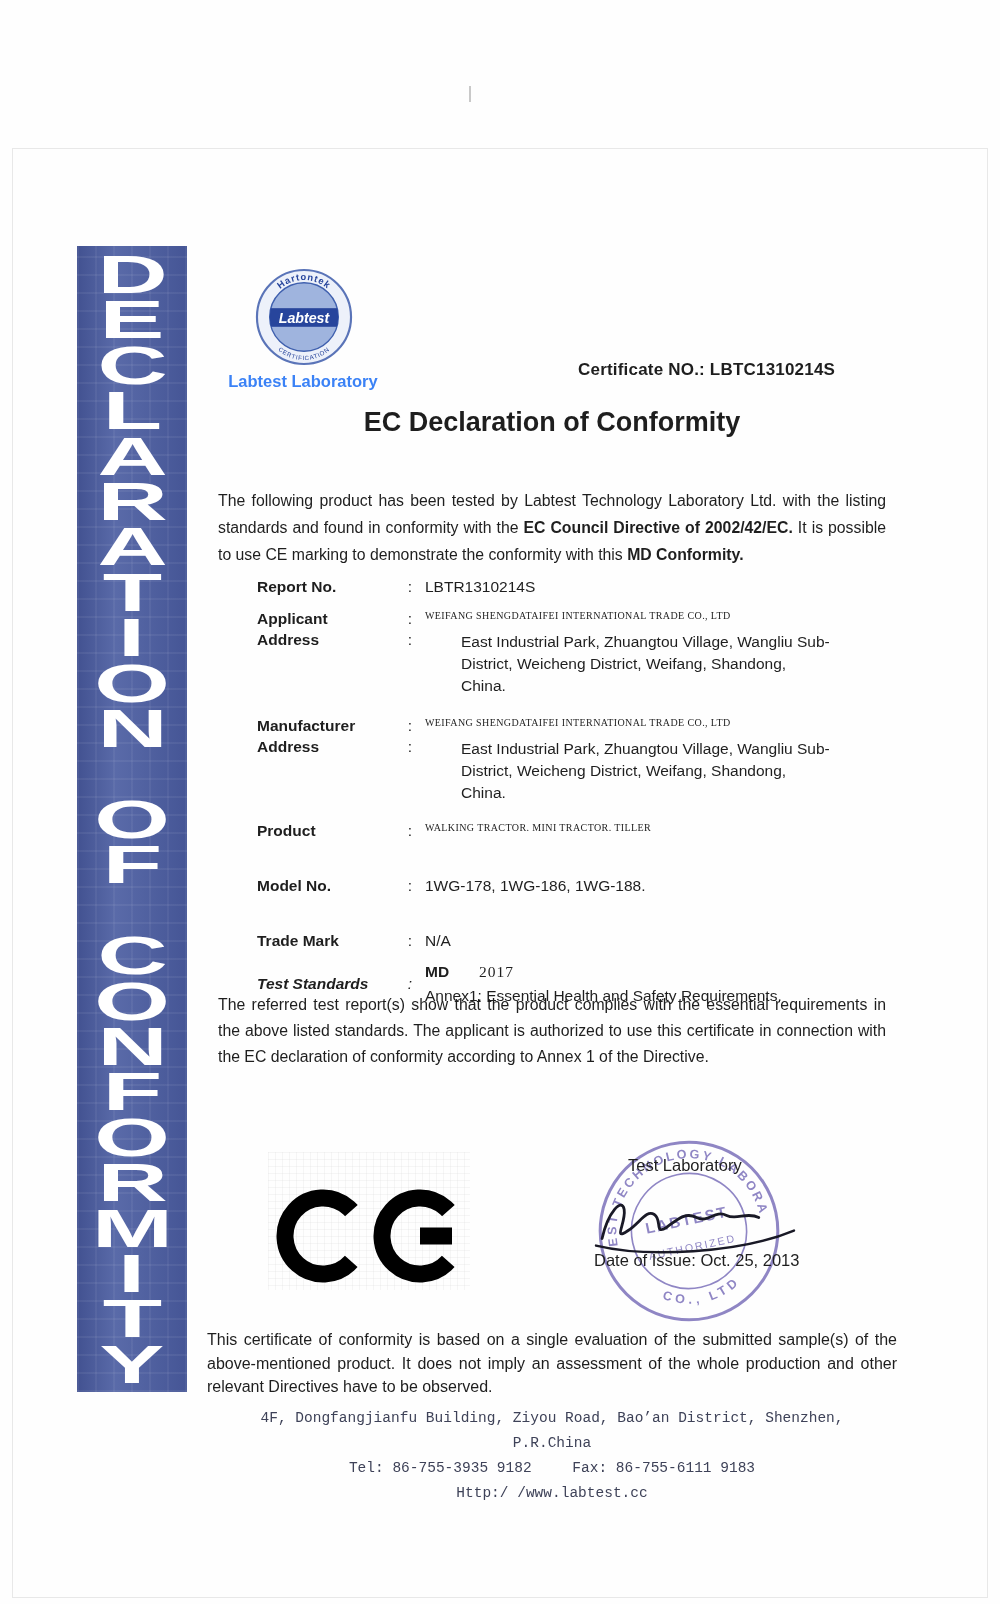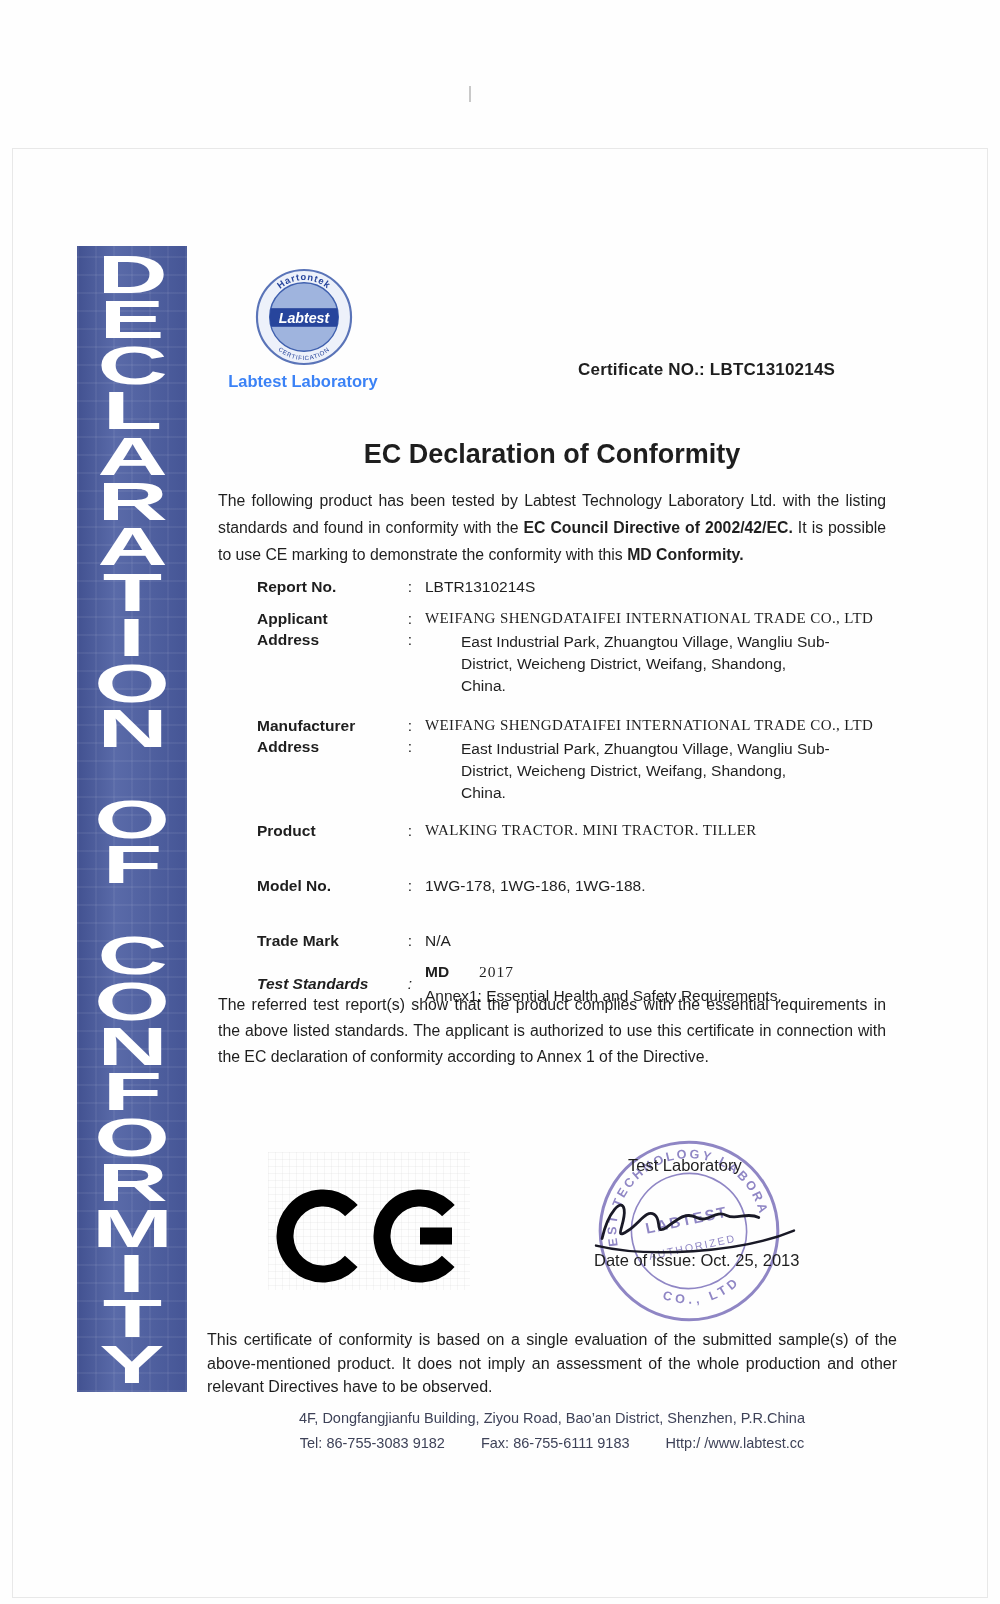--- a/index.html
+++ b/index.html
@@ -30,34 +30,34 @@
     display:flex; flex-direction:column; align-items:center; justify-content:space-between;
     height:100%; padding:6px 0; color:#ffffff; font-weight:bold; font-size:54px;
   }
   .banner-text span { display:block; line-height:44px; transform:scaleX(1.8); }
 
   
   .logo { position:absolute; left:255px; top:268px; width:98px; height:98px; }
   .lab-name { position:absolute; left:213px; top:372px; width:180px; text-align:center;
     color:#3b82f6; font-weight:bold; font-size:16.5px; }
   .cert-no { position:absolute; left:578px; top:360px; font-size:17px; font-weight:bold; letter-spacing:0.2px; }
-  .title { position:absolute; left:218px; top:439px; width:668px; text-align:center;
+  .title { position:absolute; left:218px; top:407px; width:668px; text-align:center;
     font-size:27px; font-weight:bold; }
 
   .intro { position:absolute; left:218px; top:487px; width:668px;
     font-size:15.8px; line-height:27px; text-align:justify; }
 
   
   .fields { position:absolute; left:257px; top:578px; width:648px; font-size:15.5px; }
   .field-row { display:grid; grid-template-columns:141px 24px 1fr; align-items:start; }
   .field-label { font-weight:bold; }
   .field-colon { text-align:center; }
   .field-value { padding-left:3px; }
   .addr { max-width:374px; line-height:22px;margin-left:36px; }
-  .serif-caps { font-family:"Liberation Serif", serif; font-size:15px; letter-spacing:0.4px; white-space:nowrap; }
+  .serif-caps { font-family:"Liberation Serif", serif; font-size:10px; letter-spacing:0.4px; white-space:nowrap; }
   .mb14 { margin-bottom:14px; } .mb3 { margin-bottom:3px; } .mb20 { margin-bottom:20px; }
   .mb18 { margin-bottom:18px; } .mb10 { margin-bottom:10px;margin-top:37px; }
   .self-center { align-self:center;font-style:italic; }
   .ts-line1 { line-height:24px; }
   .ts-year { margin-left:30px; font-family:"Liberation Serif", serif; letter-spacing:1px; }
   .ts-annex { line-height:24px; }
 
   .para-auth { position:absolute; left:218px; top:992px; width:668px;
     font-size:15.8px; line-height:26px; text-align:justify; }
 
@@ -69,21 +69,21 @@
   .test-lab { position:absolute; left:628px; top:1156px; font-size:16.5px; z-index:4; }
   .stamp { position:absolute; left:578px; top:1130px; width:222px; height:202px; z-index:1; }
   .signature { position:absolute; left:588px; top:1183px; width:216px; height:86px; z-index:3; }
   .date-issue { position:absolute; left:594px; top:1251px; font-size:16.5px; z-index:4; }
 
   .para-closing { position:absolute; left:207px; top:1328px; width:690px;
     font-size:16px; line-height:23.5px; text-align:justify; }
 
   
   .footer { position:absolute; left:218px; top:1406px; width:668px; text-align:center;
-    font-family:Liberation Sans, sans-serif; font-size:14.5px; line-height:25px; color:#3e4258; }
+    font-family:Liberation Mono, monospace; font-size:14.5px; line-height:25px; color:#3e4258; }
   .footer .sep { display:inline-block; margin:0 16px; }
 </style>
 </head>
 <body>
 
 <div class="page">
 
   <div class="scan-border"></div>
   <div class="scan-tick"></div>
 
@@ -249,19 +249,19 @@
   </svg>
 
   <div class="test-lab">Test Laboratory</div>
   <div class="date-issue">Date of Issue: Oct. 25, 2013</div>
 
   <p class="para-closing">This certificate of conformity is based on a single evaluation of the submitted sample(s) of the above-mentioned product. It does not imply an assessment of the whole production and other relevant Directives have to be observed.</p>
 
   <div class="footer">
     <div>4F, Dongfangjianfu Building, Ziyou Road, Bao’an District, Shenzhen, P.R.China</div>
     <div>
-      <span class="sep">Tel: 86-755-3083 9182</span>
+      <span class="sep">Tel: 86-755-3935 9182</span>
       <span class="sep">Fax: 86-755-6111 9183</span>
       <span class="sep">Http:/ /www.labtest.cc</span>
     </div>
   </div>
 
 </div>
 
 </body></html>

